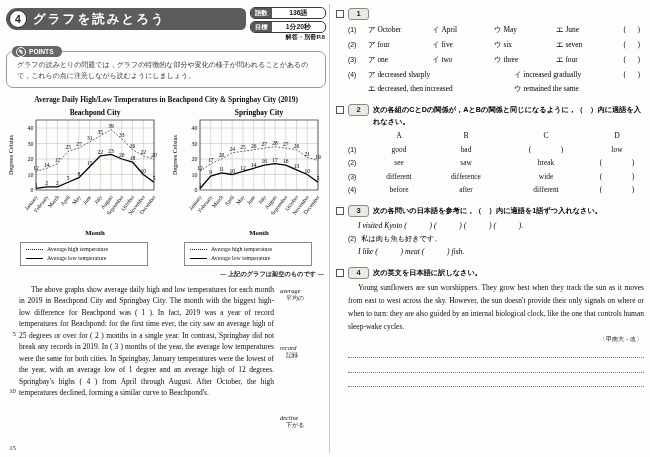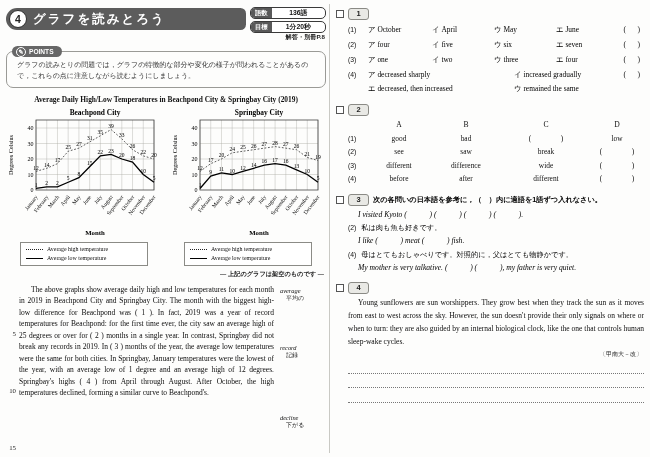--- a/index.html
+++ b/index.html
@@ -344,20 +344,21 @@
           <span class="ropt">エ decreased, then increased</span>
           <span class="ropt">ウ remained the same</span>
         </div>
       </div>
     </div>
 
     <div class="qblock">
       <div class="qhead">
         <span class="qcheck"></span>
         <span class="qnum">2</span>
+        <div class="qinst">次の各組のCとDの関係が，AとBの関係と同じになるように，（　）内に適語を入れなさい。</div>
       </div>
       <div class="q2grid">
         <div class="icell"></div>
         <div class="hcell">A</div>
         <div class="hcell">B</div>
         <div class="hcell">C</div>
         <div class="hcell">D</div>
 
         <div class="icell">(1)</div>
         <div>good</div>
@@ -395,34 +396,28 @@
         <div class="q3item">
           <div class="q3en">I visited Kyoto (            ) (            ) (            ) (            ).</div>
         </div>
         <div class="q3item">
           <div class="q3ja">
               <span class="ridx">(2)</span>
               <span>私は肉も魚も好きです。</span>
             </div>
           <div class="q3en">I like (            ) meat (            ) fish.</div>
         </div>
-        <div class="q3item">
-          <div class="q3ja">
-              <span class="ridx">(4)</span>
-              <span>母はとてもおしゃべりです。対照的に，父はとても物静かです。</span>
-            </div>
-          <div class="q3en">My mother is very talkative. (            ) (            ), my father is very quiet.</div>
-        </div>
       </div>
     </div>
 
     <div class="qblock">
       <div class="qhead">
         <span class="qcheck"></span>
         <span class="qnum">4</span>
+        <div class="qinst">次の英文を日本語に訳しなさい。</div>
       </div>
       <div class="q4text">Young sunflowers are sun worshippers. They grow best when they track the sun as it moves from east to west across the sky. However, the sun doesn't provide their only signals on where or when to turn: they are also guided by an internal biological clock, like the one that controls human sleep-wake cycles.</div>
       <div class="q4src">〔甲南大－改〕</div>
       <div class="ansline"></div>
       <div class="ansline"></div>
       <div class="ansline"></div>
 
     </div>
   </div>
 </div>

